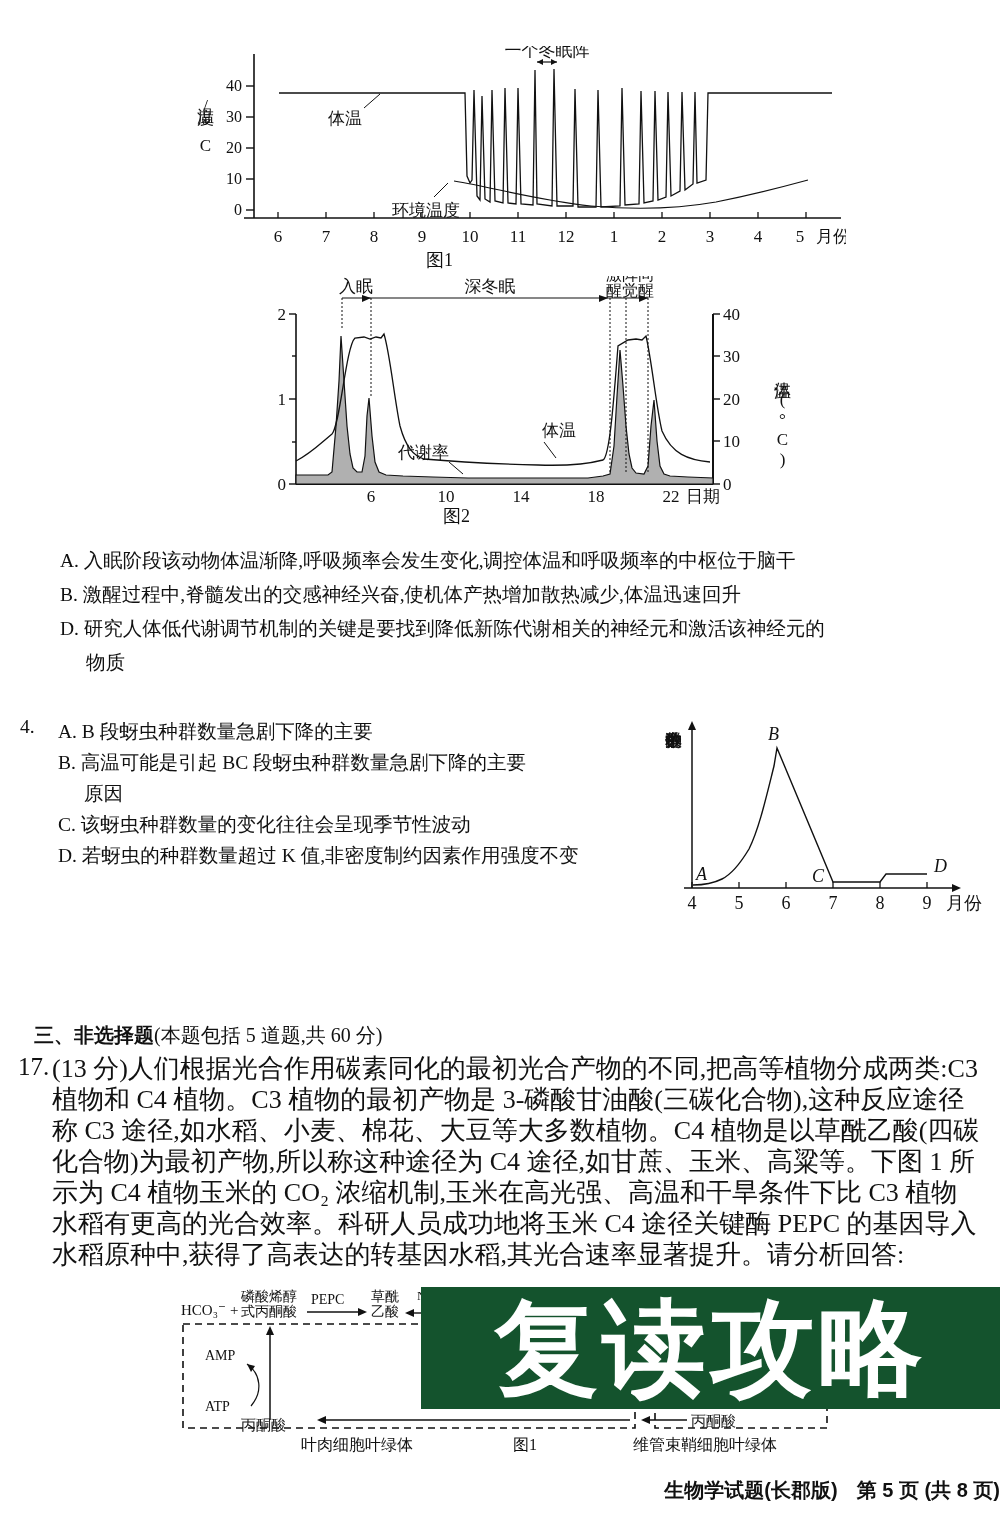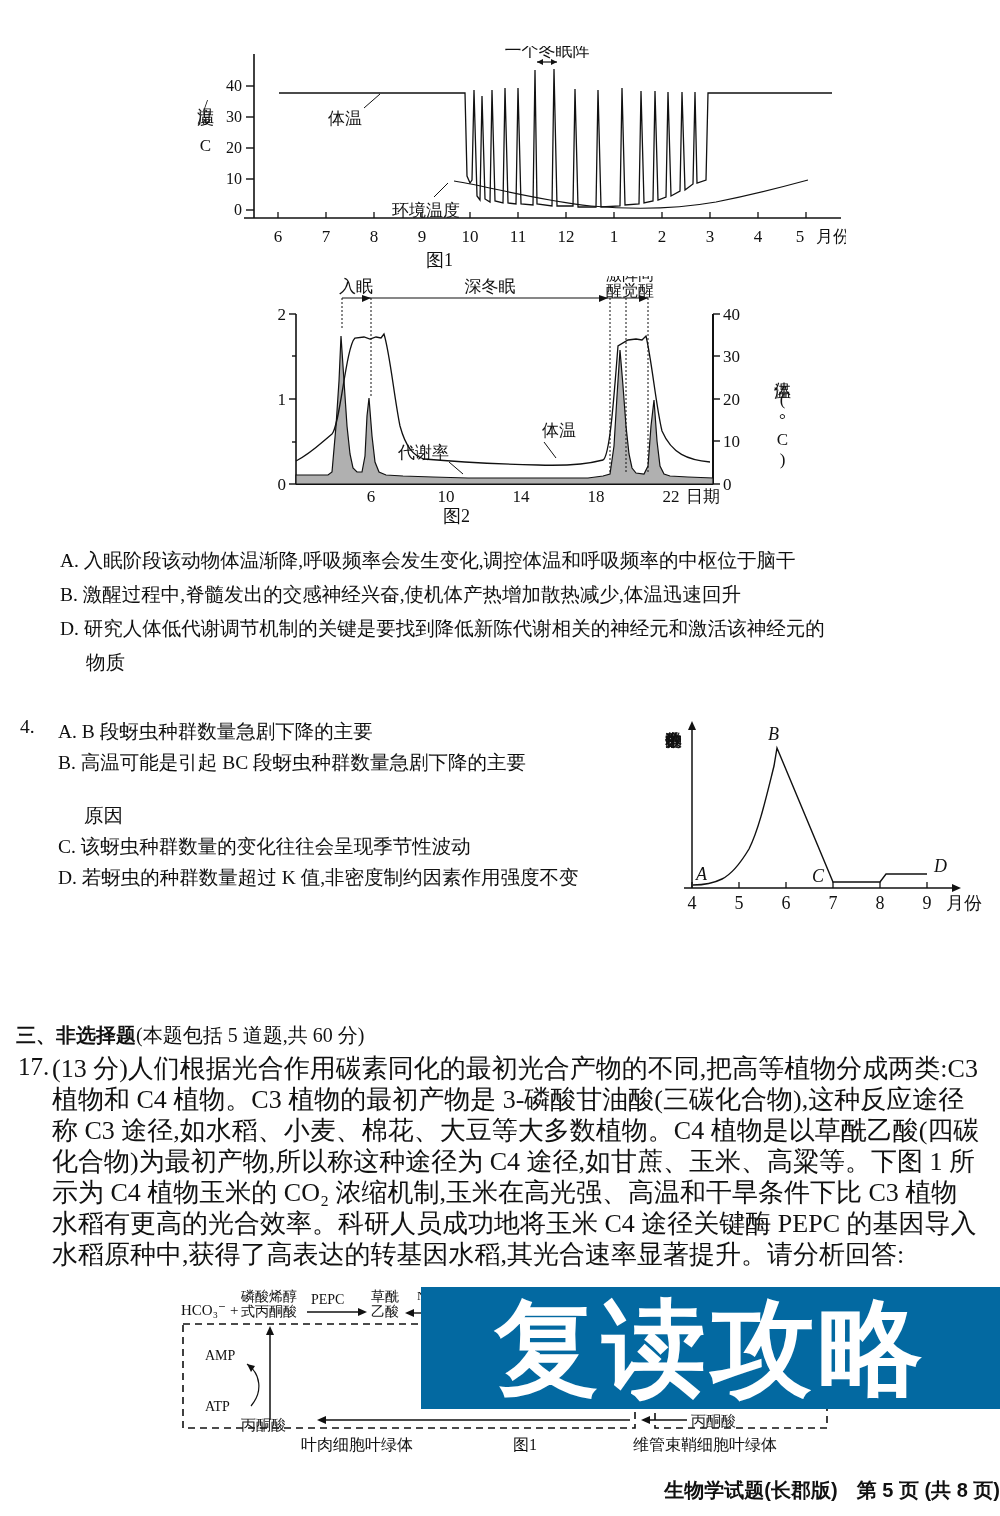--- a/index.html
+++ b/index.html
@@ -46,23 +46,23 @@
 
   
   #optsA { position:absolute; left:60px; top:545px; width:920px; }
   #optsA .opt { margin:0 0 3px 0; }
   #optsA .cont { padding-left:26px; }
 
   #q16 { position:absolute; left:20px; top:716px; width:640px; }
   #q16 .num { position:absolute; left:0; top:0; font-size:19.5px; }
   #q16 .body { padding-left:38px; }
   #q16 .opt { margin:0; }
-  #q16 .cont { padding-left:26px;margin-top:22px; }
-
-  #sechead { position:absolute; left:16px; top:1022px; font-size:20px; }
+  #q16 .cont { padding-left:26px; }
+
+  #sechead { position:absolute; left:34px; top:1022px; font-size:20px; }
   #sechead b { font-family:"Liberation Sans","DejaVu Sans",sans-serif; font-weight:bold; }
 
   #q17 { position:absolute; left:18px; top:1053px; width:965px; }
   #q17 .num { position:absolute; left:0; top:0; font-size:25px; }
   #q17 .body { padding-left:34px; font-size:26px; line-height:31px; }
 
   
   #fig4 { position:absolute; left:175px; top:1288px; width:660px; height:185px; }
   #fig4 svg { position:absolute; left:0; top:0; }
 
@@ -405,21 +405,21 @@
       <polygon points="466,132 475,128 475,136" fill="#111"></polygon>
       <text class="cn" x="516" y="138" font-size="15">丙酮酸</text>
       
       <text class="cn" x="126" y="162" font-size="16">叶肉细胞叶绿体</text>
       <text class="cn" x="458" y="162" font-size="16">维管束鞘细胞叶绿体</text>
       
       <text x="338" y="162" font-size="16">图1</text>
     </svg>
   </div>
 
-  <div id="banner" style="background: #0369a1;">
+  <div id="banner" style="background: #14532d;">
     <span class="txt" style="color: rgb(255, 255, 255);">复读攻略</span>
   </div>
 
   <div id="footer">
     <span class="b">生物学试题</span><span class="b">(长郡版)</span>
     <span style="display:inline-block;width:14px"></span><span class="b">第 5 页 (共 8 页)</span>
   </div>
 
 </div>
 

